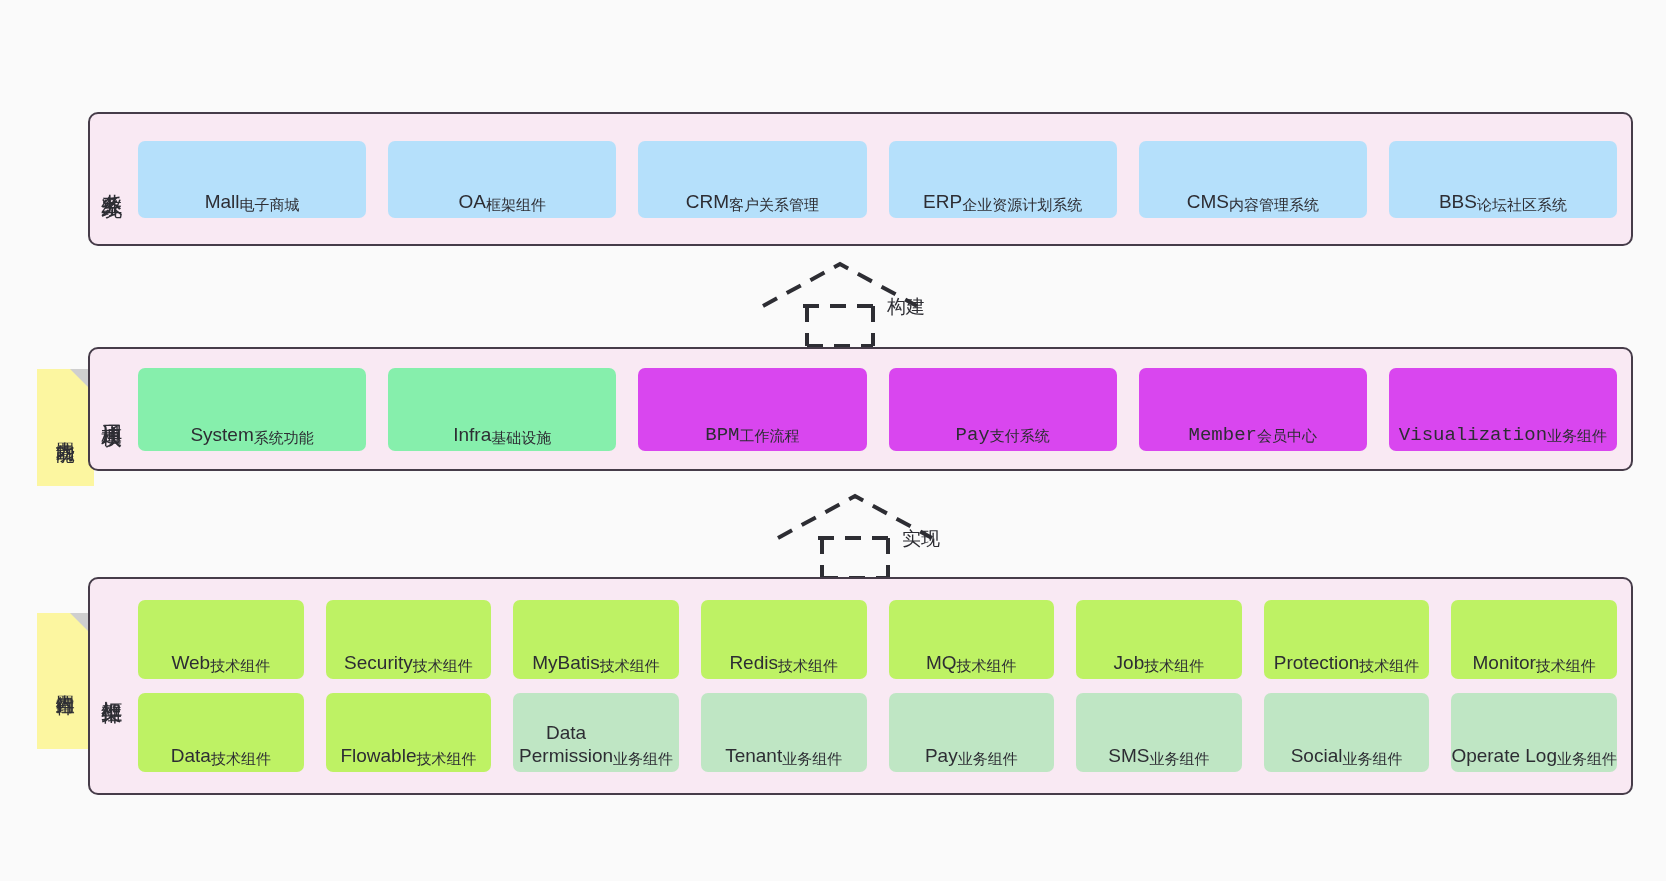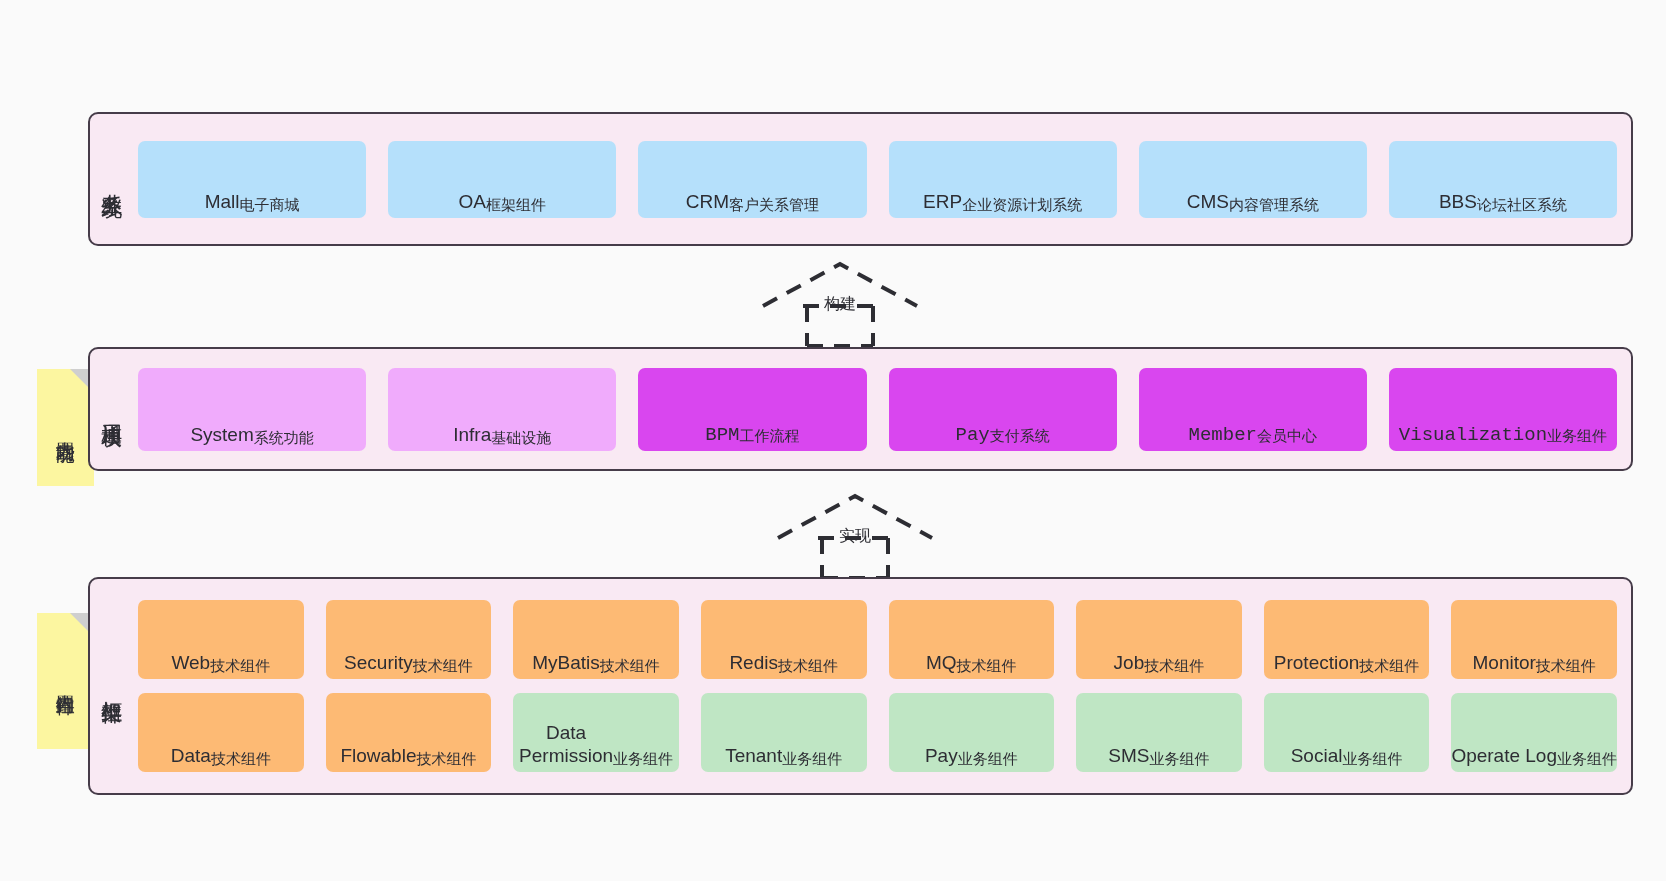--- a/index.html
+++ b/index.html
@@ -90,23 +90,23 @@
     white-space: nowrap;
   }
   .node.wrap .t-en { white-space: normal; }
 
   .biz .row { height: 77px; }
   .mod .row { height: 83px; }
   .fw  .row { height: 79px; }
 
   
   .c-blue      { background: #b5e0fb; }
-  .c-red       { background: #f0abfc; }
+  .c-red       { background: #86efac; }
   .c-pink      { background: #d946ef; font-family: Liberation Mono, monospace; }
-  .c-green     { background: #fdba74; }
+  .c-green     { background: #bef264; }
   .c-greenlite { background: #bfe6c4; }
 
   
   .note {
     position: absolute;
     background: #fcf6a0;
     box-sizing: border-box;
     display: flex;
     align-items: center;
     justify-content: center;
@@ -135,22 +135,22 @@
     position: absolute;
     width: 170px;
     height: 92px;
   }
   .arrow svg { display: block; overflow: visible; }
   .arrow .alabel {
     position: absolute;
     left: 0;
     right: 0;
     top: 36px;
-    text-align: center;
-    font-size: 16px;
+    text-align: right;
+    font-size: 19px;
     color: #2d2d33;
     background: transparent;
     user-select: none;
   }
 </style>
 </head>
 <body>
 
 <div id="canvas">
 

